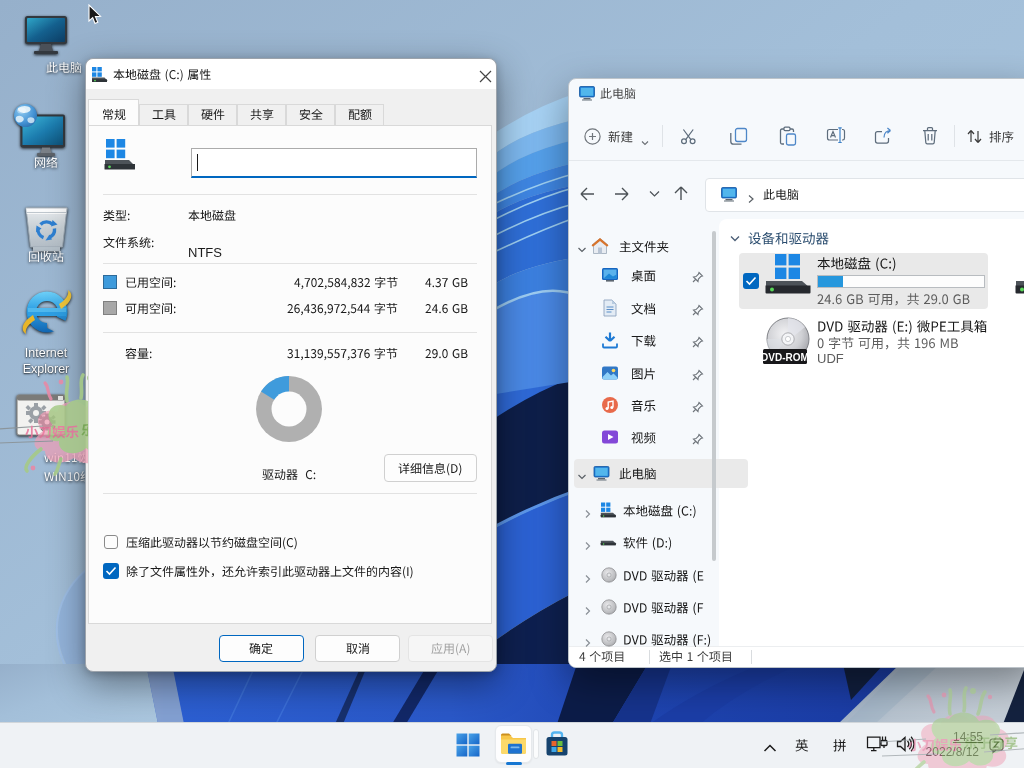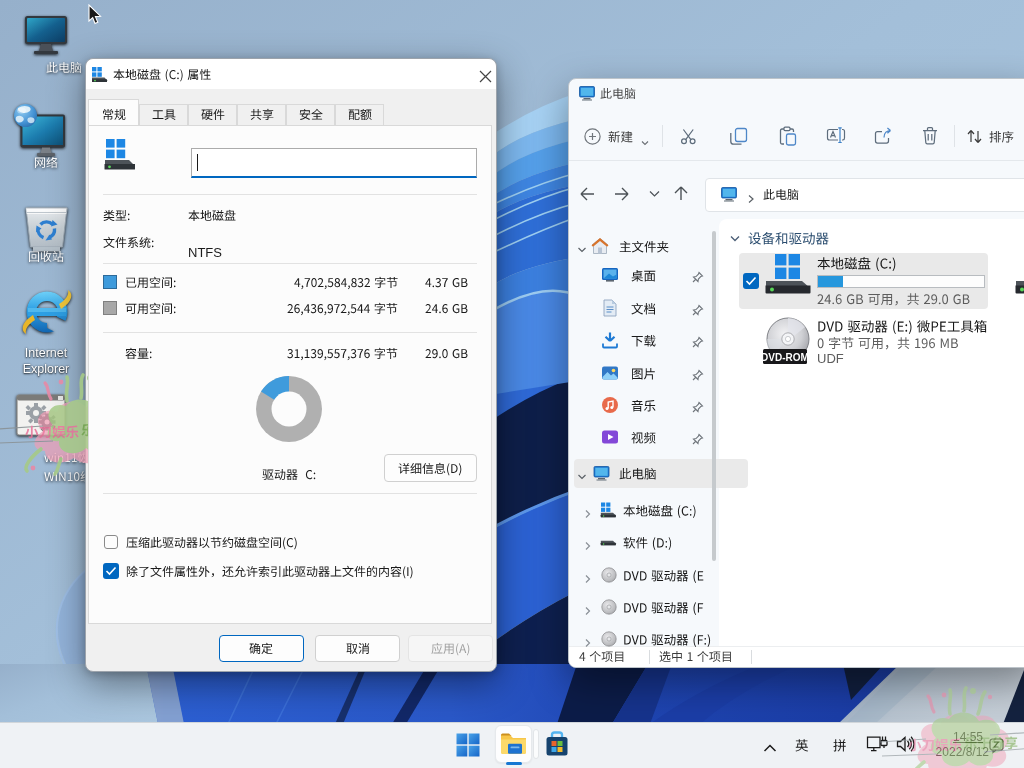--- a/index.html
+++ b/index.html
@@ -814,21 +814,21 @@
 <rect x="15" y="5.5" width="6" height="5" rx="1" fill="#eff2f5" stroke-width="1.3"></rect>
 <path d="M18,10.5 L18,13" stroke-width="1.3"></path>
     </svg></div>
 <div style="position:absolute;left:896.0px;top:736.0px;"><svg width="19" height="16" viewBox="0 0 19 16" fill="none" stroke="#1b1b1b">
 <path d="M1.5,5.5 L4.5,5.5 L9,1.5 L9,14.5 L4.5,10.5 L1.5,10.5 Z" stroke-width="1.3" fill="#1b1b1b" fill-opacity="0.05"></path>
 <path d="M11.5,5 A4.5,4.5 0 0 1 11.5,11" stroke-width="1.3"></path>
 <path d="M13.3,2.8 A7.5,7.5 0 0 1 13.3,13.2" stroke-width="1.3"></path>
 <path d="M15.1,0.8 A10.5,10.5 0 0 1 15.1,15.2" stroke-width="1.3"></path>
     </svg></div>
 <div style="position:absolute;right:41.0px;top:731.1px;font:400 12.0px 'Liberation Sans',sans-serif;color:#1b1b1b;white-space:pre;line-height:12.0px;text-decoration:underline;">14:55</div>
-<div style="position:absolute;right:35px;top:746.1px;font:400 12.0px 'Liberation Sans',sans-serif;color:#1b1b1b;white-space:pre;line-height:12.0px;margin-left:20px;">2022/8/12</div>
+<div style="position:absolute;right:45px;top:746.1px;font:400 12.0px 'Liberation Sans',sans-serif;color:#1b1b1b;white-space:pre;line-height:12.0px;margin-left:20px;">2022/8/12</div>
 <div style="position:absolute;left:988.0px;top:737.0px;"><svg width="17" height="17" viewBox="0 0 17 17" fill="none" stroke="#1b1b1b" stroke-width="1.2">
 <rect x="2" y="2" width="13" height="11" rx="2.5"></rect>
 <path d="M5,13 L5,15.5 L8,13"></path>
 <path d="M6,5 L10.5,5 L6,10 L10.5,10" stroke-width="1.1"></path>
     </svg></div>
 <div style="position:absolute;left:-5.0px;top:369.0px;"><svg width="160" height="110" viewBox="0 0 160 110">
 <g opacity="0.9">
 <path d="M48,62 C36,50 48,38 62,43 C65,31 84,29 91,38 C103,29 120,34 118,46 C132,48 135,60 125,67 C134,76 123,88 109,84 C106,95 88,98 79,89 C65,98 50,93 50,82 C38,82 35,71 48,62 Z" fill="#ef9db5" opacity="0.78"></path>
 <path d="M58,56 C48,46 56,32 71,37 C78,27 96,29 101,39 C115,34 127,44 120,54 C130,59 127,71 115,71 C117,83 100,88 91,79 C81,89 62,84 64,72 C52,74 49,62 58,56 Z" fill="#a6ca88" opacity="0.95"></path>
 <path d="M72,32 C70,22 74,14 72,8 M86,29 C88,20 84,12 88,6 M100,32 C104,23 102,16 107,10" stroke="#a6ca88" stroke-width="3.6" fill="none" stroke-linecap="round"></path>

